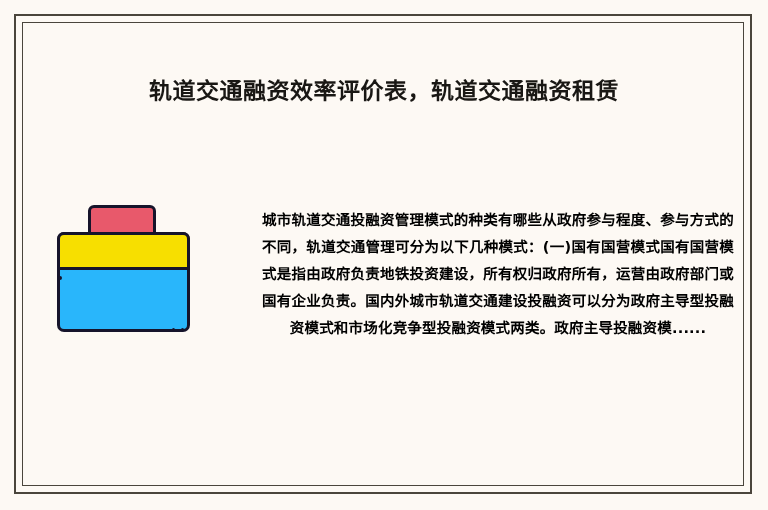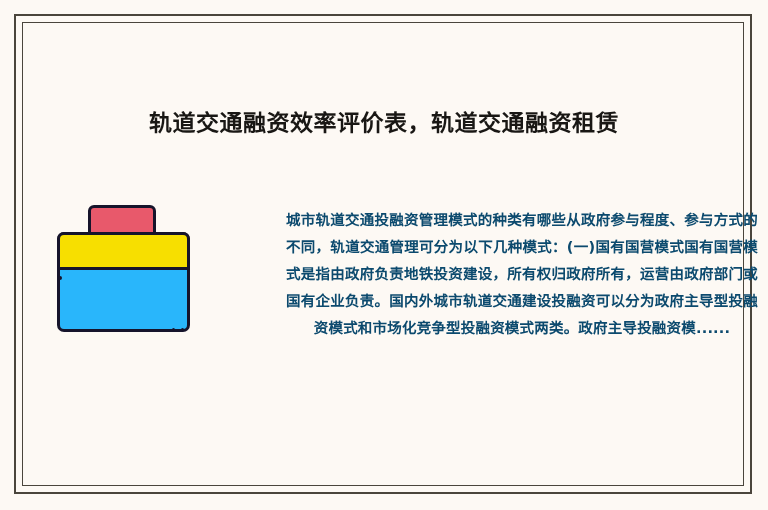--- a/index.html
+++ b/index.html
@@ -49,21 +49,20 @@
     left: 0;
     top: 74px;
     width: 768px;
     text-align: center;
     font-size: 23px;
     font-weight: 700;
     letter-spacing: 0.5px;
     color: #191714;
     line-height: 34px;
     white-space: nowrap;
-    margin-top: 32px;
   }
 
   
   .illustration {
     position: absolute;
     left: 50px;
     top: 198px;
     width: 150px;
     height: 145px;
   }
@@ -151,23 +150,22 @@
   .body-copy {
     position: absolute;
     left: 262px;
     top: 207px;
     width: 472px;
     text-align: justify;
     text-align-last: center;
     font-size: 14.5px;
     font-weight: 700;
     line-height: 27px;
-    color: #0c4a6e;
+    color: #000000;
     letter-spacing: 0.2px;
-    margin-left: 24px;
   }
 </style>
 </head>
 <body>
 
 <div class="page">
 
   <div class="frame-outer"></div>
   <div class="frame-inner"></div>
 

